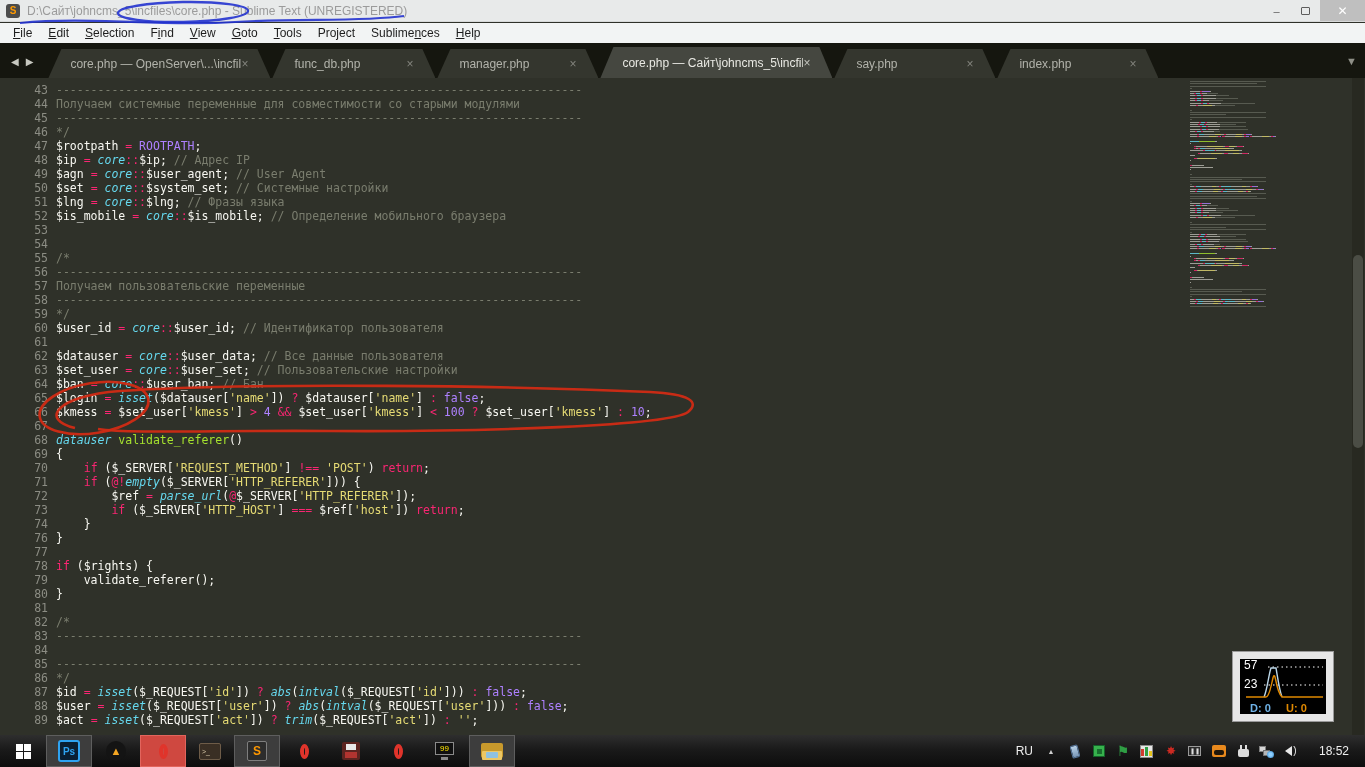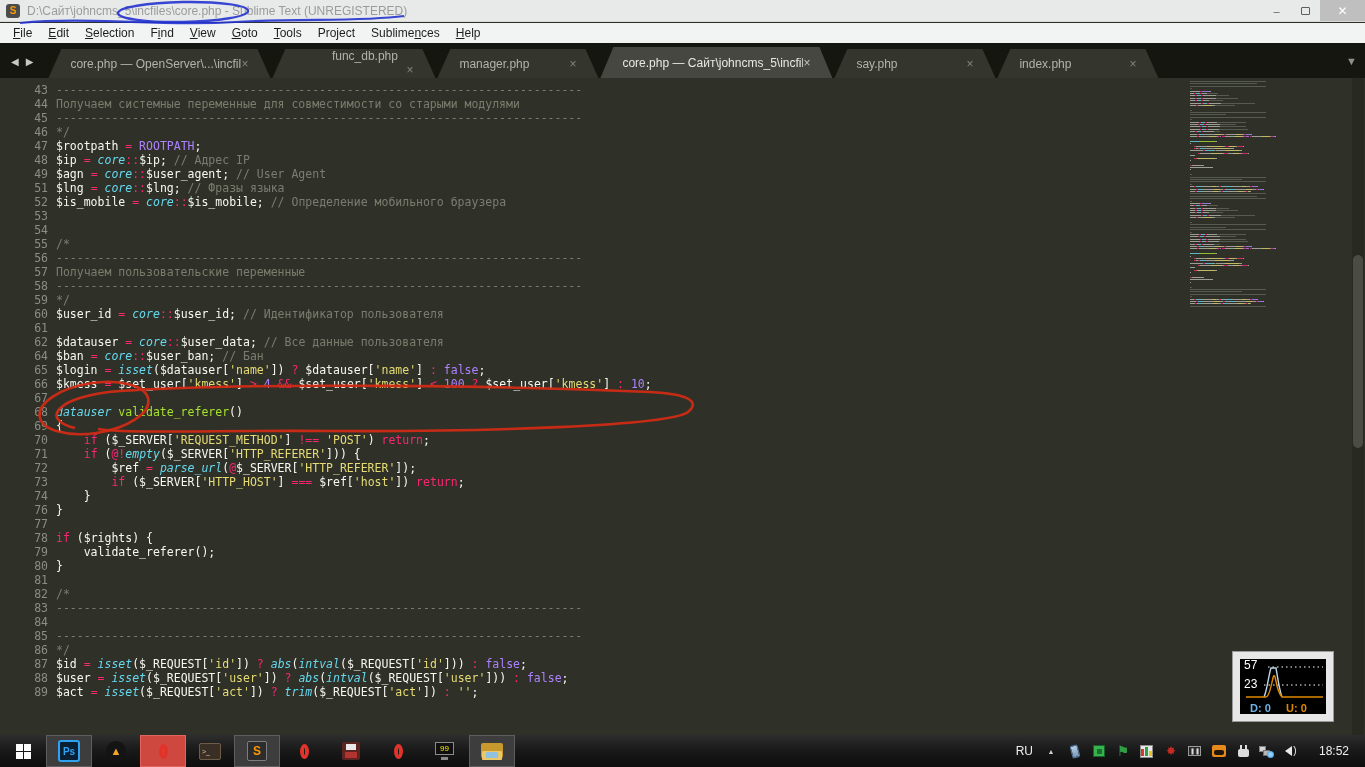--- a/index.html
+++ b/index.html
@@ -176,21 +176,21 @@
     <div class="menu-item"><span></span><span class="mn">H</span><span>elp</span></div>
   </div>
 
 <div class="tabbar">
   <div class="tab-arrows"><span>◀</span><span>▶</span></div>
   <div id="tabs" style="display:flex;align-items:flex-end;">
       <div class="tab" style="width: 222px;">
         <span class="label">core.php — OpenServer\...\incfiles</span>
         <span class="tclose">×</span>
       </div>
-      <div class="tab" style="width: 163px; flex-direction: column;">
+      <div class="tab" style="width: 163px;">
         <span class="label">func_db.php</span>
         <span class="tclose">×</span>
       </div>
       <div class="tab" style="width: 161px;">
         <span class="label">manager.php</span>
         <span class="tclose">×</span>
       </div>
       <div class="tab active" style="width: 232px;">
         <span class="label">core.php — Сайт\johncms_5\incfiles</span>
         <span class="tclose">×</span>
@@ -209,32 +209,34 @@
 
 <div class="editor">
   <div class="code" id="code">
       <div class="crow"><span class="ln">43</span><span class="src"><span class="t-c">----------------------------------------------------------------------------</span></span></div>
       <div class="crow"><span class="ln">44</span><span class="src"><span class="t-c">Получаем системные переменные для совместимости со старыми модулями</span></span></div>
       <div class="crow"><span class="ln">45</span><span class="src"><span class="t-c">----------------------------------------------------------------------------</span></span></div>
       <div class="crow"><span class="ln">46</span><span class="src"><span class="t-c">*/</span></span></div>
       <div class="crow"><span class="ln">47</span><span class="src"><span class="t-w">$rootpath </span><span class="t-r">= </span><span class="t-v">ROOTPATH</span><span class="t-w">;</span></span></div>
       <div class="crow"><span class="ln">48</span><span class="src"><span class="t-w">$ip </span><span class="t-r">= </span><span class="t-b">core</span><span class="t-r">::</span><span class="t-w">$ip; </span><span class="t-c">// Адрес IP</span></span></div>
       <div class="crow"><span class="ln">49</span><span class="src"><span class="t-w">$agn </span><span class="t-r">= </span><span class="t-b">core</span><span class="t-r">::</span><span class="t-w">$user_agent; </span><span class="t-c">// User Agent</span></span></div>
+      <div class="crow"><span class="ln">50</span><span class="src"><span class="t-w">$set </span><span class="t-r">= </span><span class="t-b">core</span><span class="t-r">::</span><span class="t-w">$system_set; </span><span class="t-c">// Системные настройки</span></span></div>
       <div class="crow"><span class="ln">51</span><span class="src"><span class="t-w">$lng </span><span class="t-r">= </span><span class="t-b">core</span><span class="t-r">::</span><span class="t-w">$lng; </span><span class="t-c">// Фразы языка</span></span></div>
       <div class="crow"><span class="ln">52</span><span class="src"><span class="t-w">$is_mobile </span><span class="t-r">= </span><span class="t-b">core</span><span class="t-r">::</span><span class="t-w">$is_mobile; </span><span class="t-c">// Определение мобильного браузера</span></span></div>
       <div class="crow"><span class="ln">53</span></div>
       <div class="crow"><span class="ln">54</span><span class="src"></span></div>
       <div class="crow"><span class="ln">55</span><span class="src"><span class="t-c">/*</span></span></div>
       <div class="crow"><span class="ln">56</span><span class="src"><span class="t-c">----------------------------------------------------------------------------</span></span></div>
       <div class="crow"><span class="ln">57</span><span class="src"><span class="t-c">Получаем пользовательские переменные</span></span></div>
       <div class="crow"><span class="ln">58</span><span class="src"><span class="t-c">----------------------------------------------------------------------------</span></span></div>
       <div class="crow"><span class="ln">59</span><span class="src"><span class="t-c">*/</span></span></div>
       <div class="crow"><span class="ln">60</span><span class="src"><span class="t-w">$user_id </span><span class="t-r">= </span><span class="t-b">core</span><span class="t-r">::</span><span class="t-w">$user_id; </span><span class="t-c">// Идентификатор пользователя</span></span></div>
       <div class="crow"><span class="ln">61</span></div>
       <div class="crow"><span class="ln">62</span><span class="src"><span class="t-w">$datauser </span><span class="t-r">= </span><span class="t-b">core</span><span class="t-r">::</span><span class="t-w">$user_data; </span><span class="t-c">// Все данные пользователя</span></span></div>
+      <div class="crow"><span class="ln">63</span><span class="src"><span class="t-w">$set_user </span><span class="t-r">= </span><span class="t-b">core</span><span class="t-r">::</span><span class="t-w">$user_set; </span><span class="t-c">// Пользовательские настройки</span></span></div>
       <div class="crow"><span class="ln">64</span><span class="src"><span class="t-w">$ban </span><span class="t-r">= </span><span class="t-b">core</span><span class="t-r">::</span><span class="t-w">$user_ban; </span><span class="t-c">// Бан</span></span></div>
       <div class="crow"><span class="ln">65</span><span class="src"><span class="t-w">$login </span><span class="t-r">= </span><span class="t-b">isset</span><span class="t-w">($datauser[</span><span class="t-y">'name'</span><span class="t-w">]) </span><span class="t-r">? </span><span class="t-w">$datauser[</span><span class="t-y">'name'</span><span class="t-w">] </span><span class="t-r">: </span><span class="t-v">false</span><span class="t-w">;</span></span></div>
       <div class="crow"><span class="ln">66</span><span class="src"><span class="t-w">$kmess </span><span class="t-r">= </span><span class="t-w">$set_user[</span><span class="t-y">'kmess'</span><span class="t-w">] </span><span class="t-r">&gt; </span><span class="t-v">4</span><span class="t-w"> </span><span class="t-r">&amp;&amp; </span><span class="t-w">$set_user[</span><span class="t-y">'kmess'</span><span class="t-w">] </span><span class="t-r">&lt; </span><span class="t-v">100</span><span class="t-w"> </span><span class="t-r">? </span><span class="t-w">$set_user[</span><span class="t-y">'kmess'</span><span class="t-w">] </span><span class="t-r">: </span><span class="t-v">10</span><span class="t-w">;</span></span></div>
       <div class="crow"><span class="ln">67</span><span class="src"></span></div>
       <div class="crow"><span class="ln">68</span><span class="src"><span class="t-b">datauser </span><span class="t-g">validate_referer</span><span class="t-w">()</span></span></div>
       <div class="crow"><span class="ln">69</span><span class="src"><span class="t-w">{</span></span></div>
       <div class="crow"><span class="ln">70</span><span class="src"><span class="t-w">    </span><span class="t-r">if</span><span class="t-w"> ($_SERVER[</span><span class="t-y">'REQUEST_METHOD'</span><span class="t-w">] </span><span class="t-r">!== </span><span class="t-y">'POST'</span><span class="t-w">) </span><span class="t-r">return</span><span class="t-w">;</span></span></div>
       <div class="crow"><span class="ln">71</span><span class="src"><span class="t-w">    </span><span class="t-r">if</span><span class="t-w"> (</span><span class="t-r">@!</span><span class="t-b">empty</span><span class="t-w">($_SERVER[</span><span class="t-y">'HTTP_REFERER'</span><span class="t-w">])) {</span></span></div>
       <div class="crow"><span class="ln">72</span><span class="src"><span class="t-w">        $ref </span><span class="t-r">= </span><span class="t-b">parse_url</span><span class="t-w">(</span><span class="t-r">@</span><span class="t-w">$_SERVER[</span><span class="t-y">'HTTP_REFERER'</span><span class="t-w">]);</span></span></div>
       <div class="crow"><span class="ln">73</span><span class="src"><span class="t-w">        </span><span class="t-r">if</span><span class="t-w"> ($_SERVER[</span><span class="t-y">'HTTP_HOST'</span><span class="t-w">] </span><span class="t-r">=== </span><span class="t-w">$ref[</span><span class="t-y">'host'</span><span class="t-w">]) </span><span class="t-r">return</span><span class="t-w">;</span></span></div>

